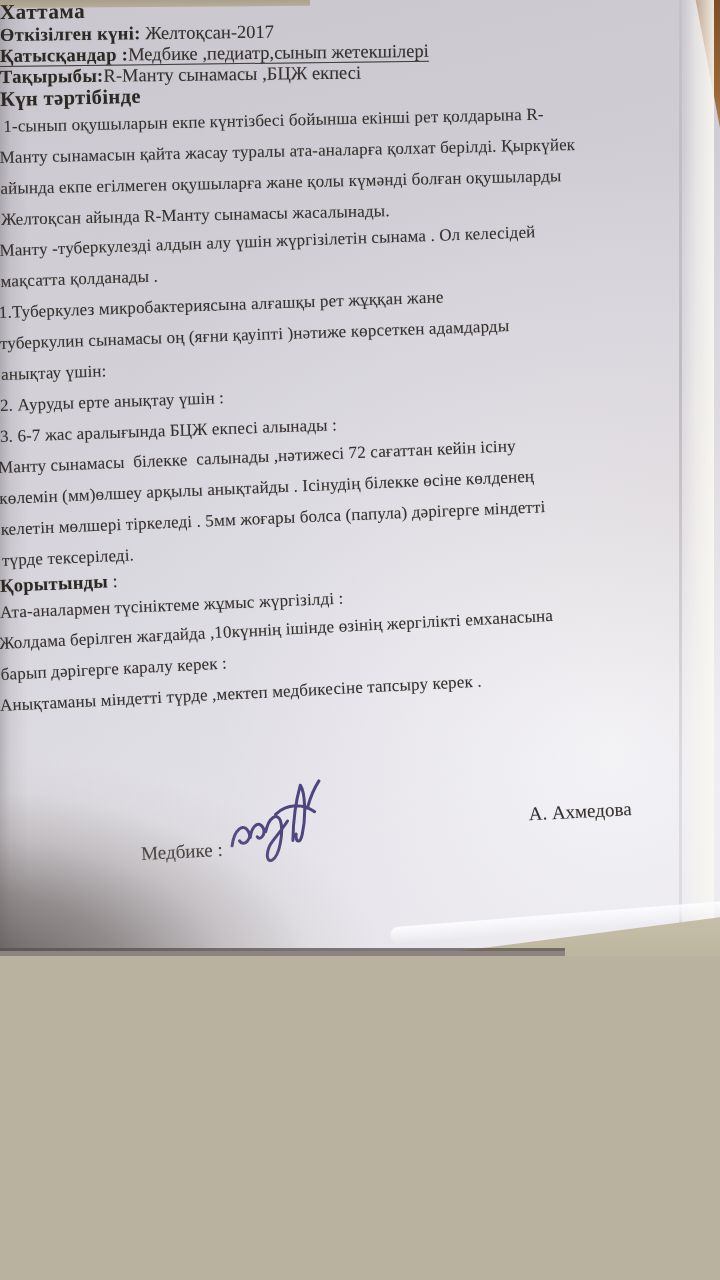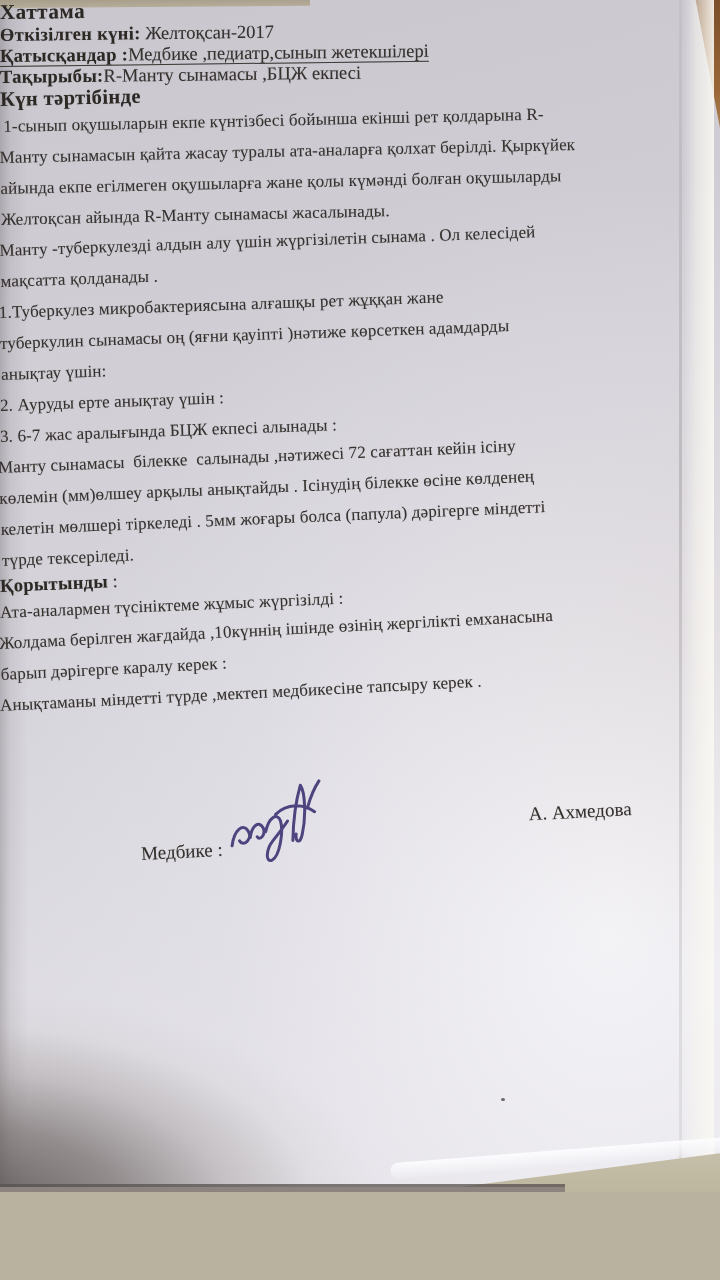--- a/index.html
+++ b/index.html
@@ -1,17 +1,17 @@
 <!DOCTYPE html>
 <html><head>
 <meta charset="utf-8">
 <style>
   html,body{margin:0;padding:0;background:#b9b29e;}
   .photo{
-    position:relative;width:720px;height:1192px;overflow:hidden;
+    position:relative;width:720px;height:956px;overflow:hidden;
     font-family:"Liberation Serif","DejaVu Serif",serif;
     background:#ec4899;
   }
   
   .paper{
     position:absolute;inset:0;
     background:
       radial-gradient(90% 50% at 95% 52%, rgba(210,196,190,0.16) 0%, transparent 60%),
       radial-gradient(120% 90% at 85% 78%, rgba(245,244,247,0.92) 0%, rgba(224,222,229,0.55) 45%, rgba(202,199,207,0.18) 70%, transparent 100%),
       linear-gradient(168deg,#c9c6ce 0%,#d2cfd7 30%,#dddbe2 60%,#e8e6ec 85%,#edebf0 100%);

